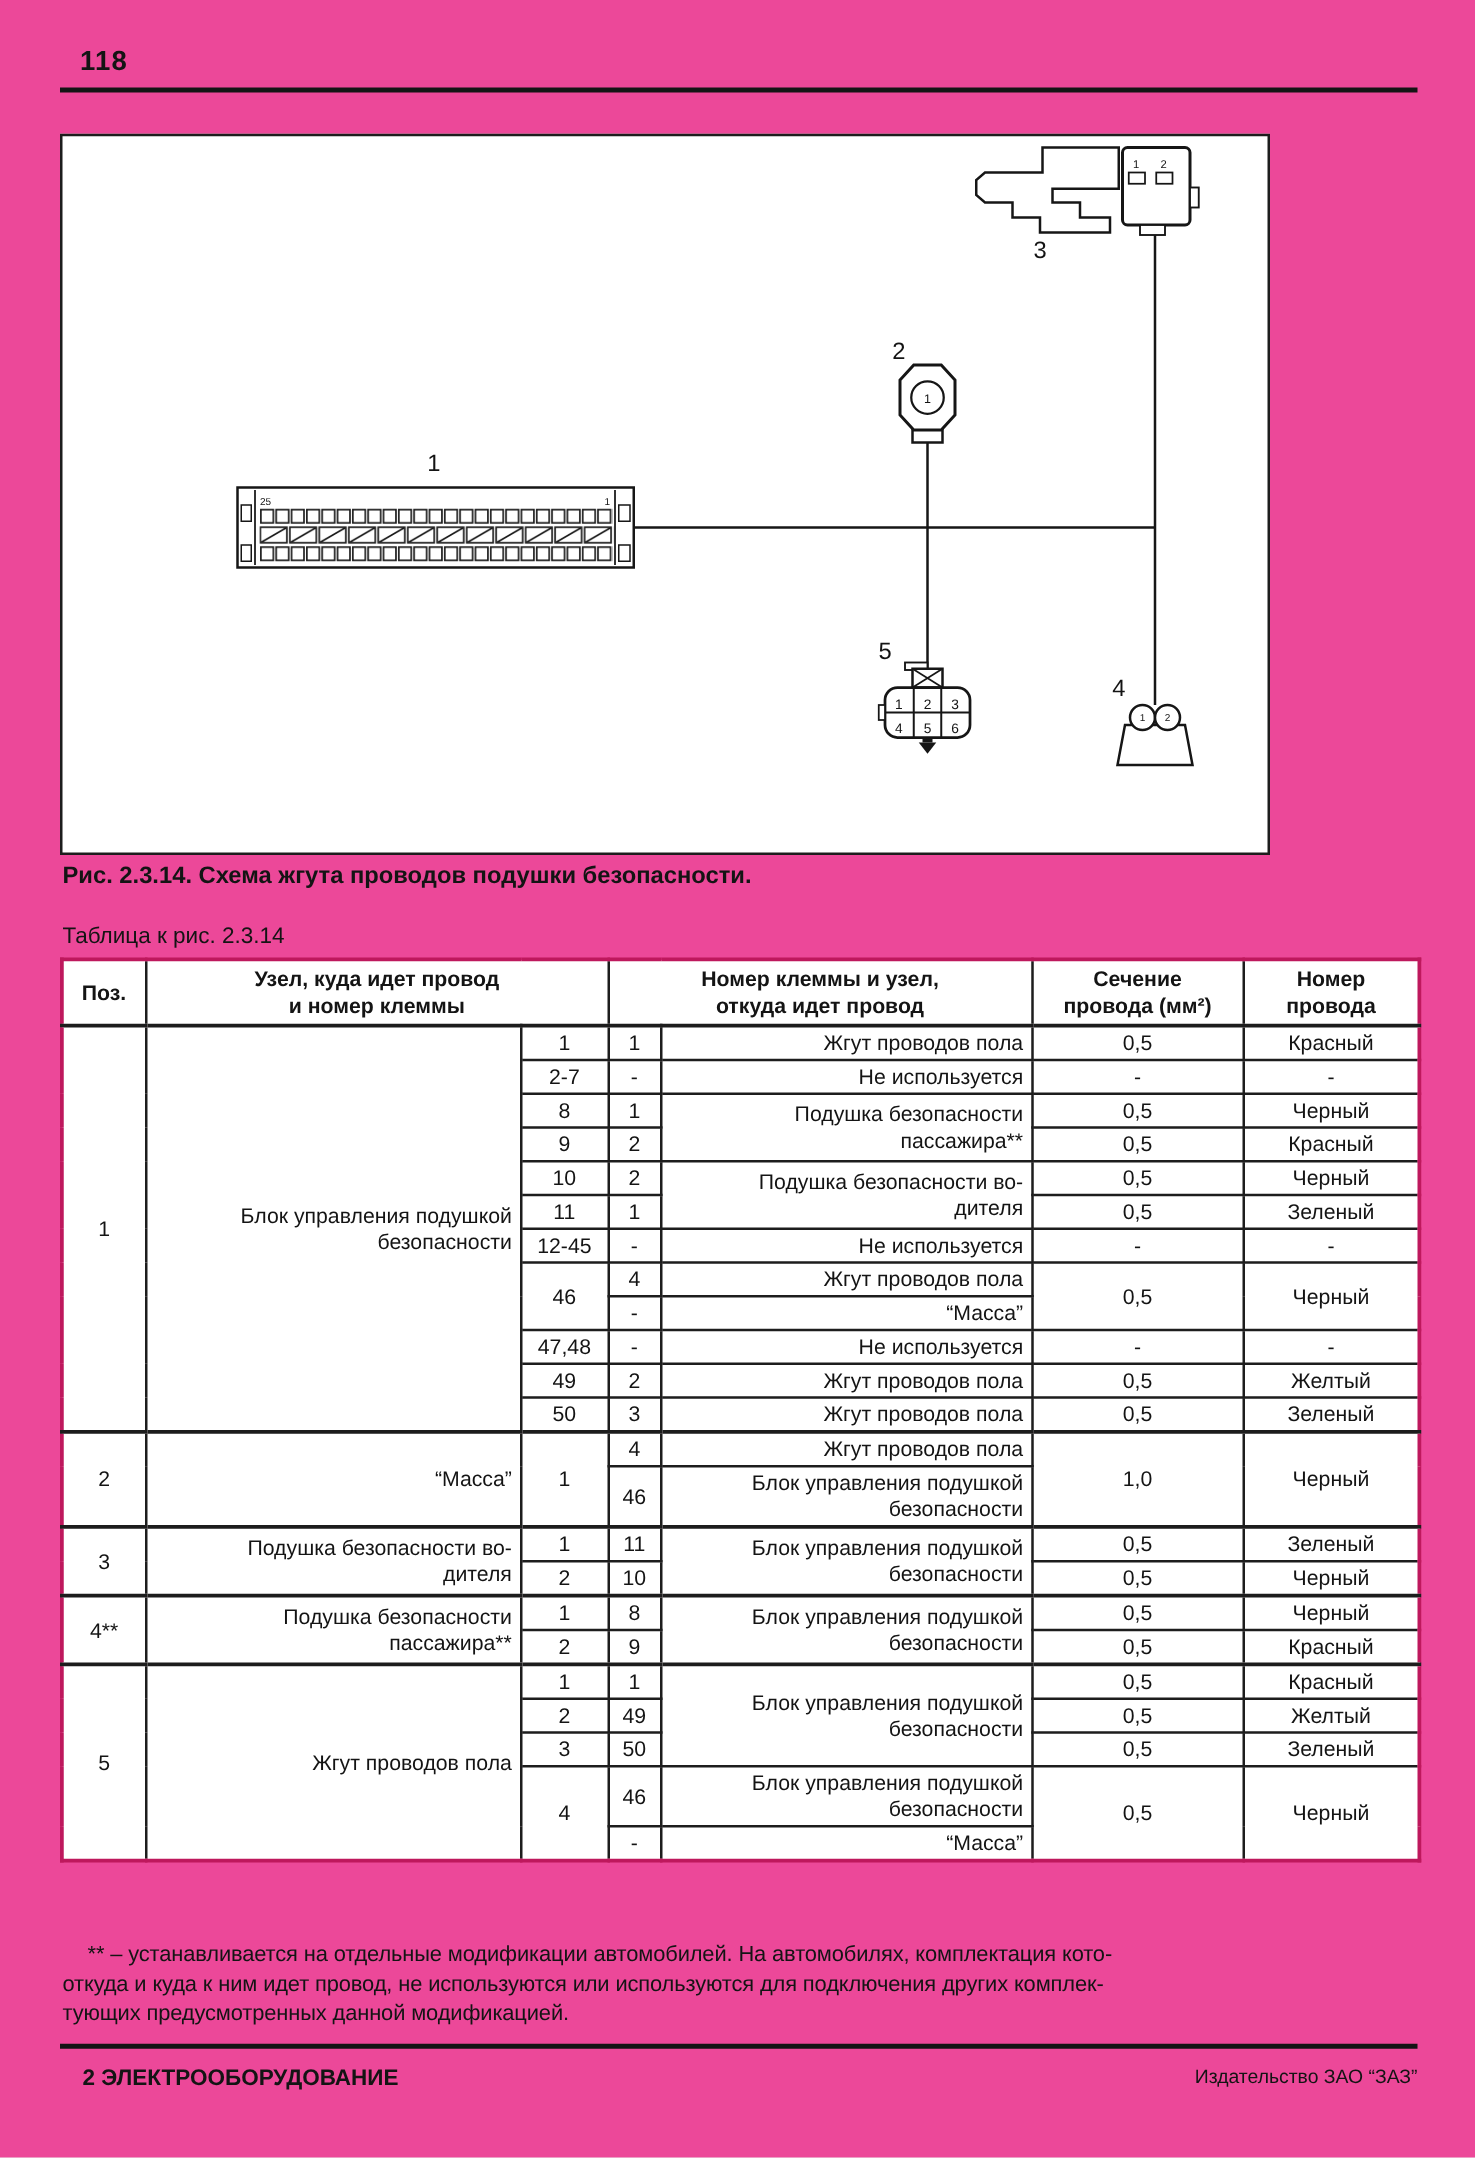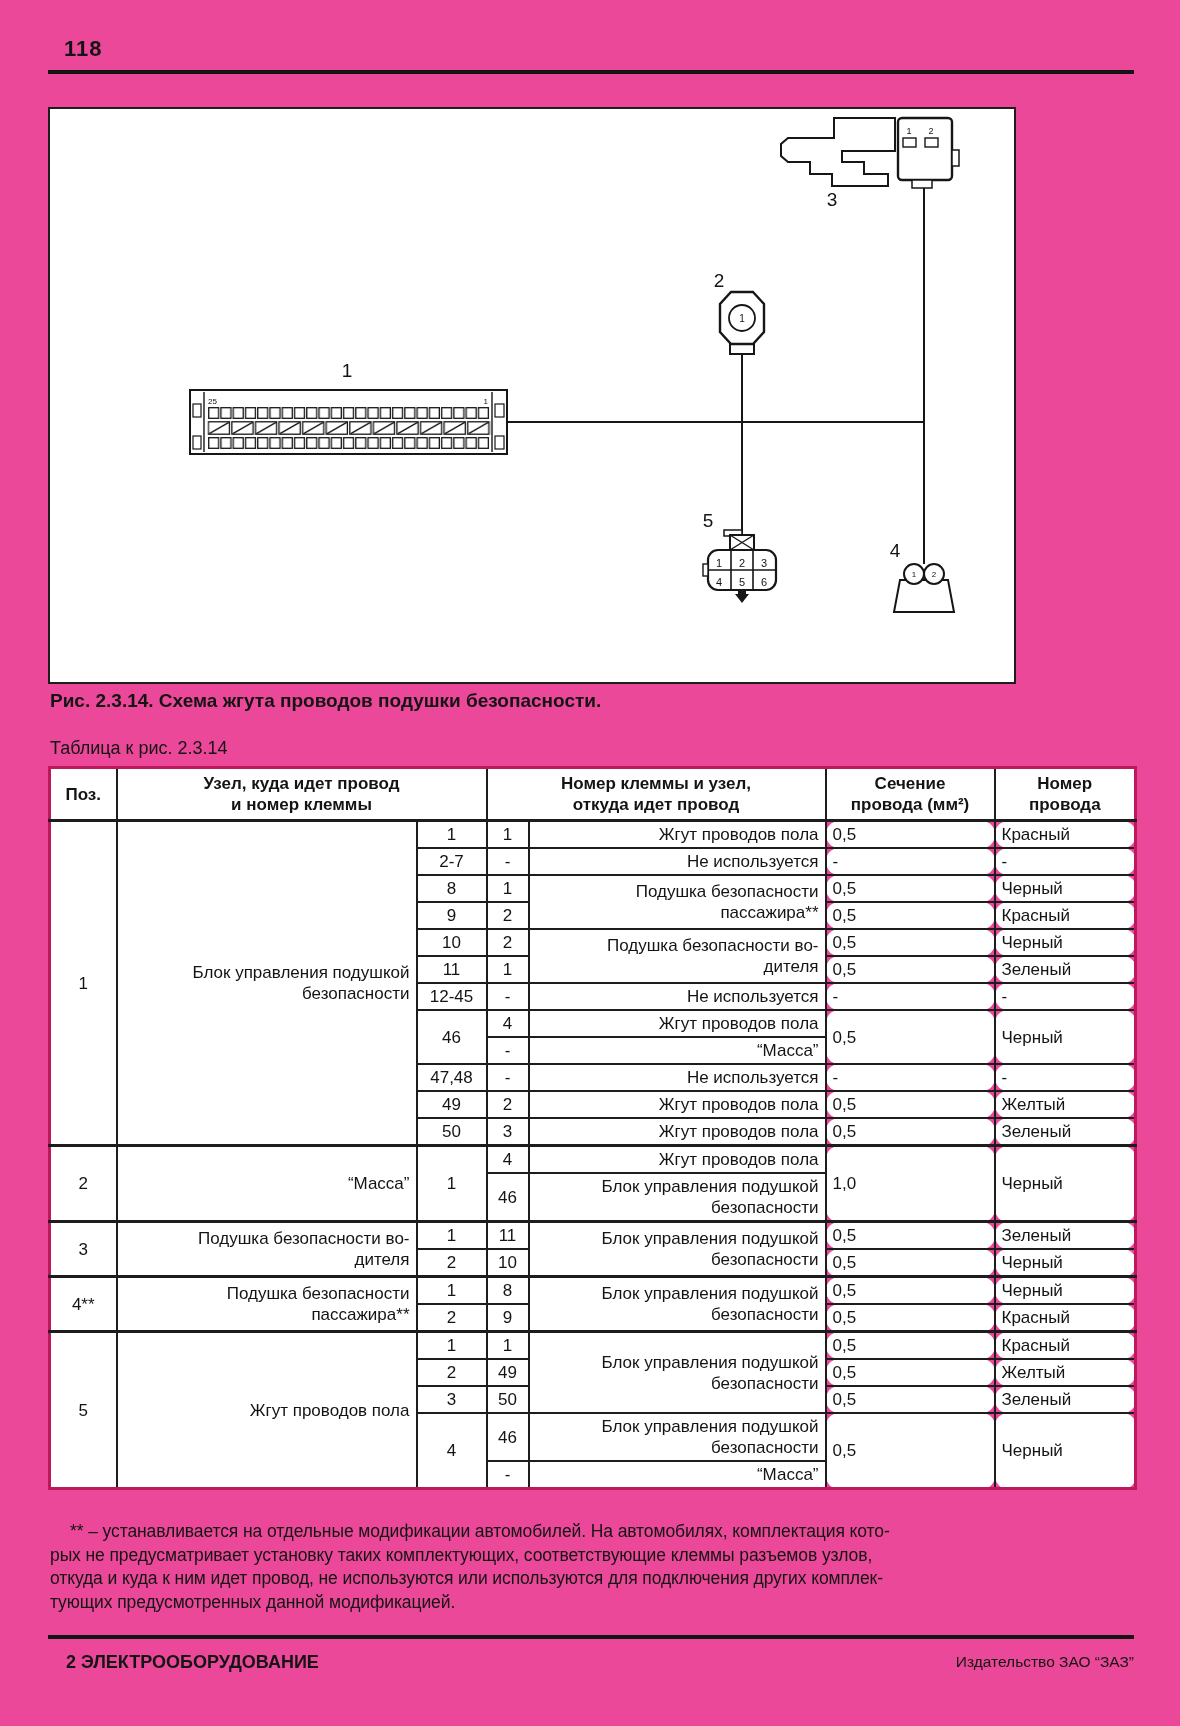--- a/index.html
+++ b/index.html
@@ -18,26 +18,26 @@
   .figcaption{position:absolute;left:50px;top:690px;font-size:19px;font-weight:700;}
   .tabletitle{position:absolute;left:50px;top:738px;font-size:18px;font-weight:400;}
   
   table.wt{position:absolute;left:48px;top:766px;width:1086px;border-collapse:collapse;table-layout:fixed;
     font-size:17px;line-height:21px;}
   table.wt th, table.wt td{border:2px solid #1d1d1d;padding:2px 6px;vertical-align:middle;background:#fff;}
   table.wt th{font-weight:700;text-align:center;white-space:pre-line;border-bottom-width:3px;padding:4px 2px;}
   table.wt{border:3px solid #be185d;}
   td.pos{text-align:center;}
   td.num{text-align:center;}
-  td.ctr{border-radius:13px;}
+  td.ctr{text-align:center;}
   td.txt{text-align:right;padding-left:9px;white-space:pre-line;}
   tr.grp td{border-top-width:3px;}
   
   .footnote{position:absolute;left:50px;top:1520px;width:1086px;font-size:17.5px;line-height:23.5px;letter-spacing:-0.1px;}
-  .footnote div:first-child{padding-left:20px;}
+  .footnote div:first-child{padding-left:20px;margin-top:32px;}
   
   .botrule{position:absolute;left:48px;top:1635px;width:1086px;height:4px;background:#141414;}
   .footleft{position:absolute;left:66px;top:1652px;font-size:18px;font-weight:700;}
   .footright{position:absolute;left:834px;top:1653px;width:300px;text-align:right;font-size:15.5px;}
   
   .figbox text{font-family:"Liberation Sans","DejaVu Sans",sans-serif;fill:#141414;}
 </style>
 </head>
 <body>
 
@@ -326,21 +326,20 @@
         </tr>
         <tr>
           <td class="num">-</td>
           <td class="txt">“Масса”</td>
         </tr>
       </tbody>
     </table>
 
   <div class="footnote">
     <div>** – устанавливается на отдельные модификации автомобилей. На автомобилях, комплектация кото-</div>
-    <div>рых не предусматривает установку таких комплектующих, соответствующие клеммы разъемов узлов,</div>
     <div>откуда и куда к ним идет провод, не используются или используются для подключения других комплек-</div>
     <div>тующих предусмотренных данной модификацией.</div>
   </div>
 
   <div class="botrule"></div>
   <div class="footleft">2 ЭЛЕКТРООБОРУДОВАНИЕ</div>
   <div class="footright">Издательство ЗАО “ЗАЗ”</div>
 
 </div>
 

